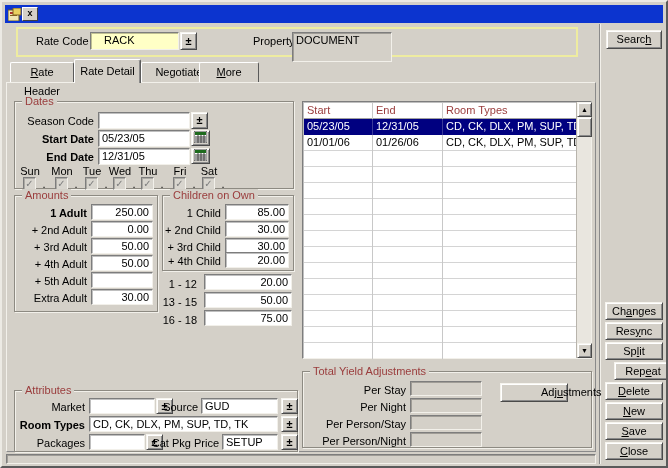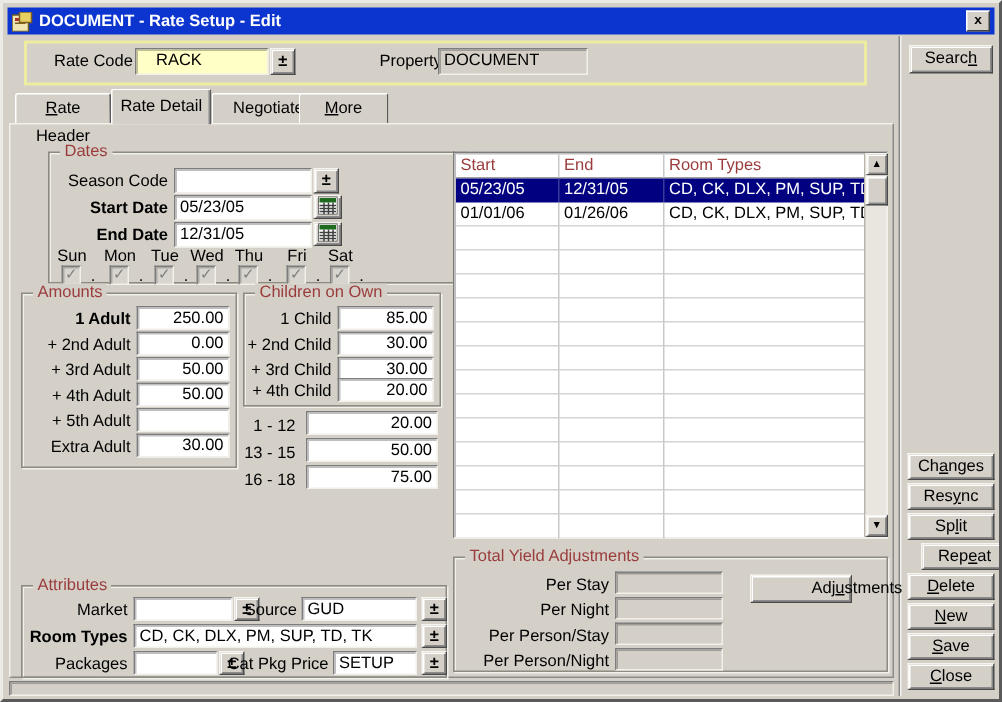--- a/index.html
+++ b/index.html
@@ -49,30 +49,29 @@
 
   <div class="abs titlebar">
     <span style="display:inline-block;width:14px;height:13px;">
       <svg width="14" height="13">
           <rect x="0" y="2" width="11" height="11" fill="#f0e6b4" stroke="#6a5a20"></rect>
           <rect x="2" y="4" width="7" height="2" fill="#b03030"></rect>
           <rect x="2" y="7" width="7" height="1" fill="#806020"></rect>
           <rect x="5" y="0" width="8" height="7" fill="#e8d060" stroke="#806020"></rect>
         </svg>
     </span>
-    <span class="title">DOCUMENT - Rate Setup - Edit</span>
     <button class="close-btn"><span style="font-family:'Liberation Mono',monospace;font-weight:bold;">x</span></button>
   </div>
 
   <div class="abs" style="left:14px;top:25px;width:562px;height:30px;border:2px solid #eeeca0;"></div>
   <span class="abs lbl" style="left:34px;top:33px;">Rate Code</span>
   <div class="abs field yellow sunken" style="left:88px;top:30px;width:89px;height:18px;">RACK</div>
   <button class="abs btn lov" style="left:178px;top:30px;height:18px;"><span>±</span></button>
   <span class="abs lbl" style="left:251px;top:33px;">Property</span>
-  <div class="abs field gray sunken" style="left:290px;top:30px;width:100px;height:18px;">DOCUMENT</div>
+  <div class="abs field gray sunken" style="left:290px;top:30px;width:100px;height:30px;">DOCUMENT</div>
 
   <div class="abs" style="left:597px;top:22px;width:66px;height:440px;border-left:1px solid #8a8a8a;box-shadow:inset 1px 0 0 #f2f0ea;"></div>
   <button class="abs btn" style="left:604px;top:28px;width:56px;height:19px;line-height:17px;">Searc<u>h</u></button>
 
   <button class="abs btn stack-btn" style="left:603px;top:300px;">Ch<u>a</u>nges</button>
   <button class="abs btn stack-btn" style="left:603px;top:320px;">Res<u>y</u>nc</button>
   <button class="abs btn stack-btn" style="left:603px;top:340px;">Sp<u>l</u>it</button>
   <button class="abs btn stack-btn" style="left:612px;top:360px;">Rep<u>e</u>at</button>
   <button class="abs btn stack-btn" style="left:603px;top:380px;"><u>D</u>elete</button>
   <button class="abs btn stack-btn" style="left:603px;top:400px;"><u>N</u>ew</button>
@@ -80,21 +79,21 @@
   <button class="abs btn stack-btn" style="left:603px;top:440px;"><u>C</u>lose</button>
 
   <div class="abs tab" style="left:8px;top:60px;width:64px;"><u>R</u>ate Header</div>
   <div class="abs tab active" style="left:72px;top:57px;width:67px;line-height:22px;">Rate Detail</div>
   <div class="abs tab" style="left:139px;top:60px;width:82px;">Negotiated</div>
   <div class="abs tab" style="left:197px;top:60px;width:60px;"><u>M</u>ore</div>
 
   <div class="abs" style="left:4px;top:80px;width:590px;height:370px;border:1px solid;border-color:#f2f0ea #8a8a8a #8a8a8a #f2f0ea;"></div>
   <div class="abs sunken" style="left:4px;top:452px;width:590px;height:10px;background:#d4d0c8;"></div>
 
-  <div class="abs group" style="left:12px;top:99px;width:280px;height:88px;margin-left:18px;">
+  <div class="abs group" style="left:12px;top:99px;width:280px;height:88px;">
     <span class="group-label">Dates</span>
     <span class="abs lbl r" style="left:0;top:13px;width:79px;">Season Code</span>
     <div class="abs field sunken" style="left:83px;top:10px;width:92px;height:17px;"></div>
     <button class="abs btn lov" style="left:176px;top:10px;height:17px;"><span>±</span></button>
     <span class="abs lbl r b" style="left:0;top:31px;width:79px;">Start Date</span>
     <div class="abs field sunken" style="left:83px;top:28px;width:92px;height:17px;">05/23/05</div>
     <button class="abs btn calbtn" style="left:176px;top:28px;">
       <span><svg width="13" height="12">
             <rect x="0" y="0" width="13" height="12" fill="#fff" stroke="#404040"></rect>
             <rect x="1" y="1" width="11" height="3" fill="#1e6b1e"></rect>

